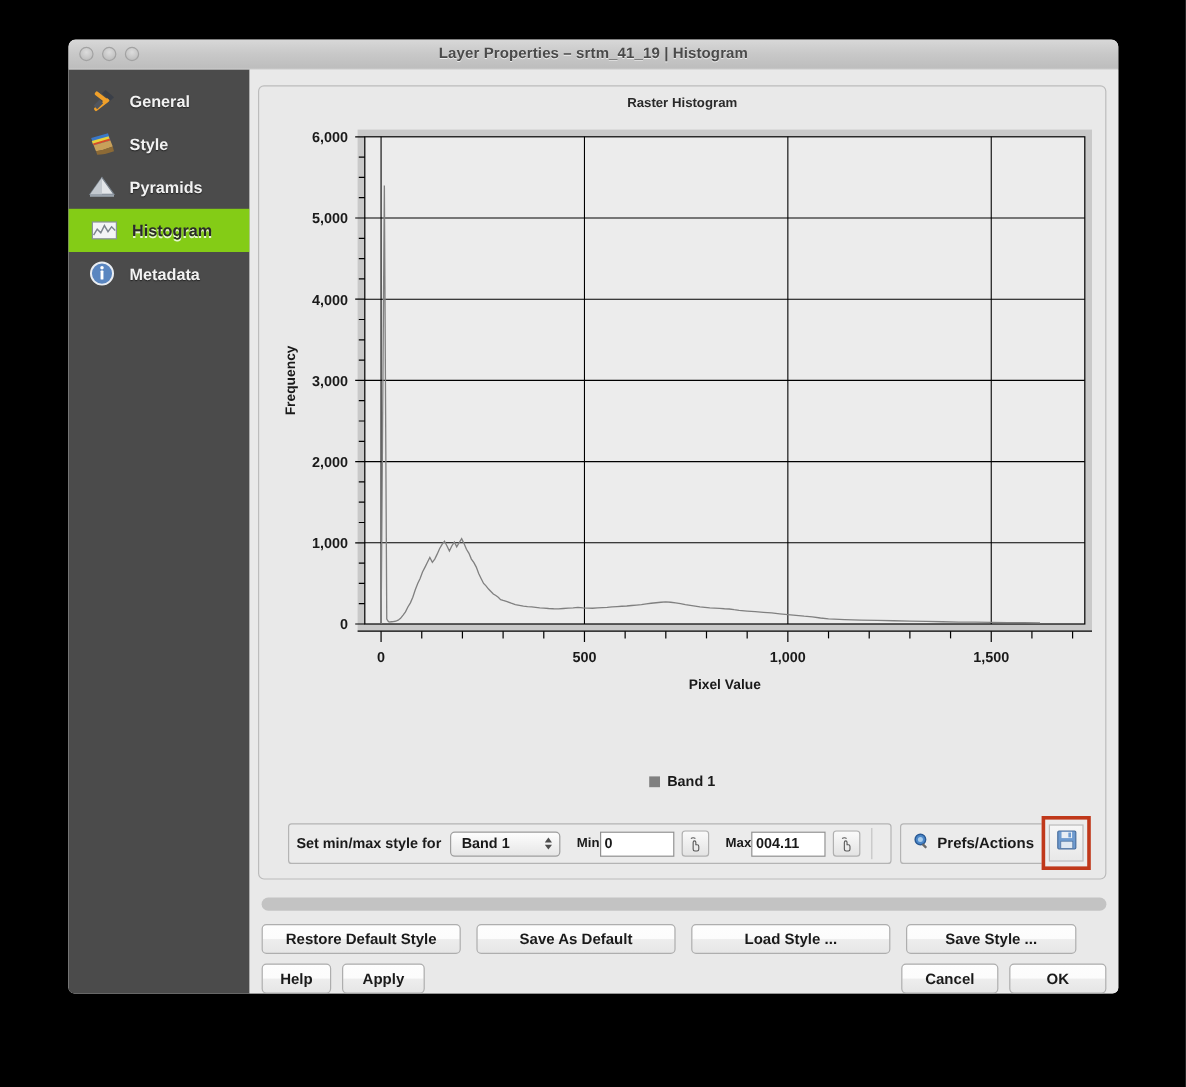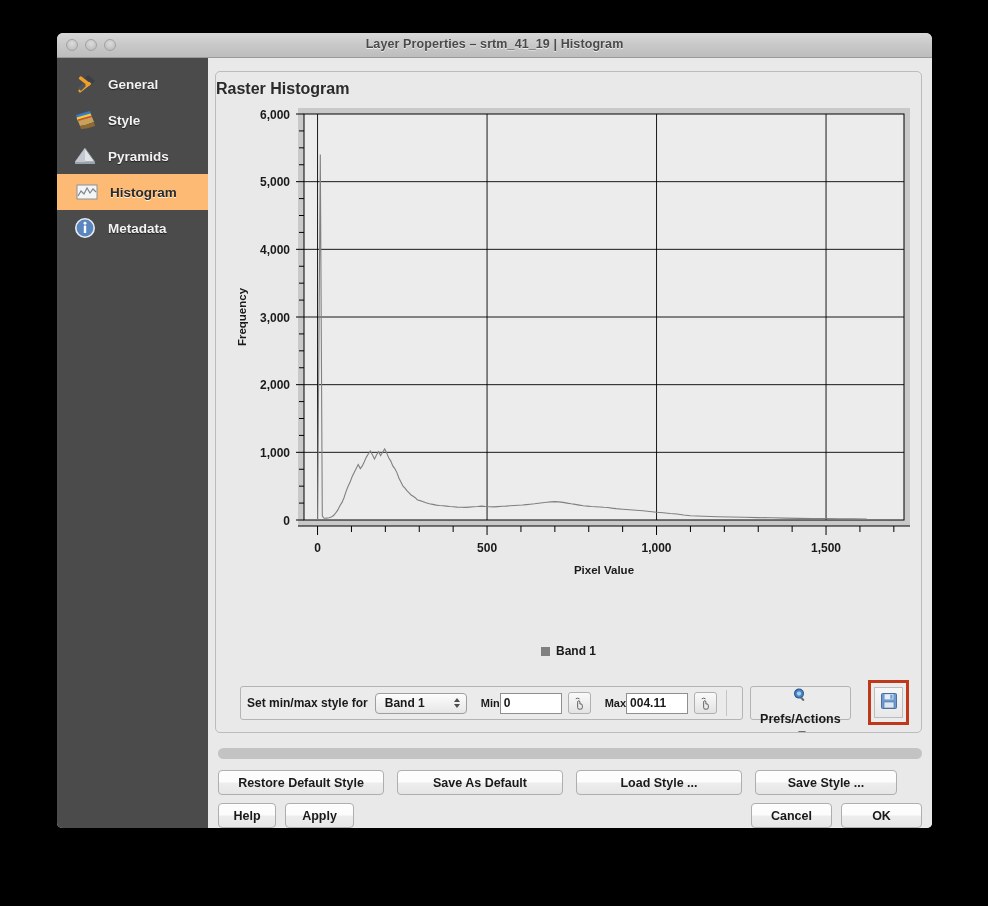--- a/index.html
+++ b/index.html
@@ -58,21 +58,21 @@
   .side-item {
     display: flex; align-items: center;
     height: 36px;
     padding-left: 16px;
     color: #f2f2f2;
     font-size: 13.5px;
     font-weight: bold;
     text-shadow: 0 1px 1px rgba(0,0,0,0.6);
   }
   .side-item.selected {
-    background: #fdba74;
+    background: #84cc16;
     color: #2a2a2a;
     text-shadow: 0 1px 0 rgba(255,255,255,0.8);
     padding-left: 18px;
   }
   .side-icon { width: 26px; height: 24px; margin-right: 9px; flex: 0 0 26px; position: relative; }
   .side-label { white-space: nowrap; }
 
   
   #content {
     flex: 1;
@@ -86,21 +86,22 @@
     border: 1px solid #bcbcbc;
     border-radius: 5px;
     background: #e9e9e9;
     overflow: hidden;
   }
 
   
   #chart-wrap { position: relative; width: 100%; height: 592px; }
   #chart-title {
     position: absolute; top: 8px; left: 0; right: 0;
-    font-size: 16px; color: #2a2a2a;
+    text-align: center;
+    font-size: 11px; color: #2a2a2a;
     font-weight: bold;
   }
   #plot-svg { position: absolute; left: 0; top: 0; }
   .axis-text { font-family: "Liberation Sans", sans-serif; font-size: 12px; fill: #1a1a1a; font-weight: bold; }
   .axis-title { font-family: "Liberation Sans", sans-serif; font-size: 11.5px; fill: #1a1a1a; font-weight: bold; }
 
   #legend-row {
     position: absolute; bottom: 6px; left: 0; right: 0;
     display: flex; align-items: center; justify-content: center; gap: 6px;
   }
@@ -155,21 +156,20 @@
     background: linear-gradient(to bottom,#fafafa,#e3e3e3);
     display: flex; align-items: center; justify-content: center;
   }
   .sep { width: 1px; height: 26px; background: #c4c4c4; margin: 0 9px; }
   .prefs-frame {
     display: flex; align-items: center; gap: 5px;
     border: 1px solid #b4b4b4; border-radius: 3px;
     background: #ebebeb;
     height: 34px; padding: 0 9px;
     margin-left: 7px;
-    flex-direction: column;
   }
   .prefs-label { font-size: 12.5px; color: #1a1a1a; font-weight: bold; }
   .prefs-arrow { width: 0; height: 0; border-left: 4px solid transparent; border-right: 4px solid transparent; border-top: 5px solid #6e6e6e; margin-left: 4px; }
 
   #save-hl {
     position: absolute;
     right: 12px; bottom: 7px;
     width: 41px; height: 45px;
     border: 3px solid #c0381a;
     background: #ececec;

